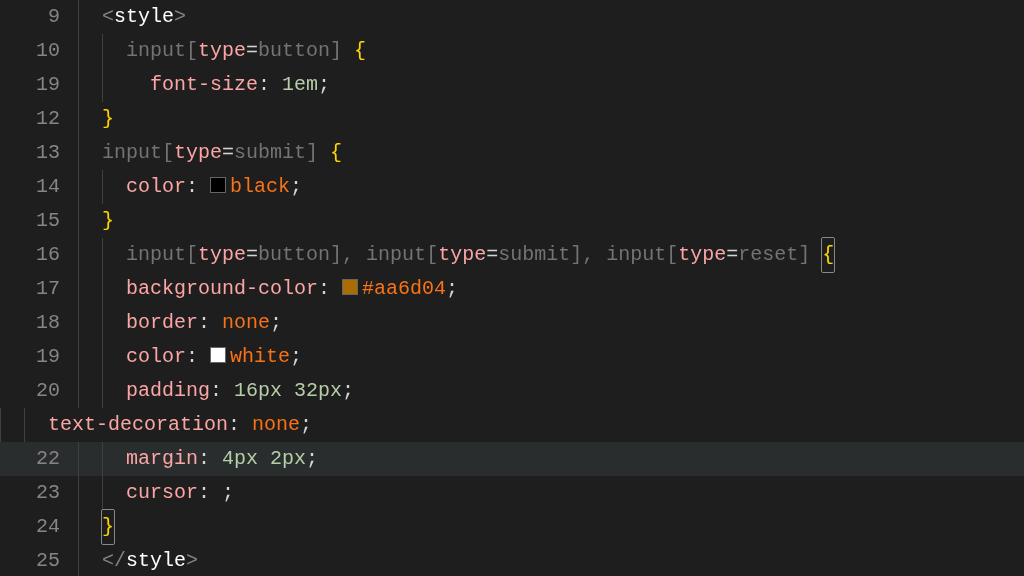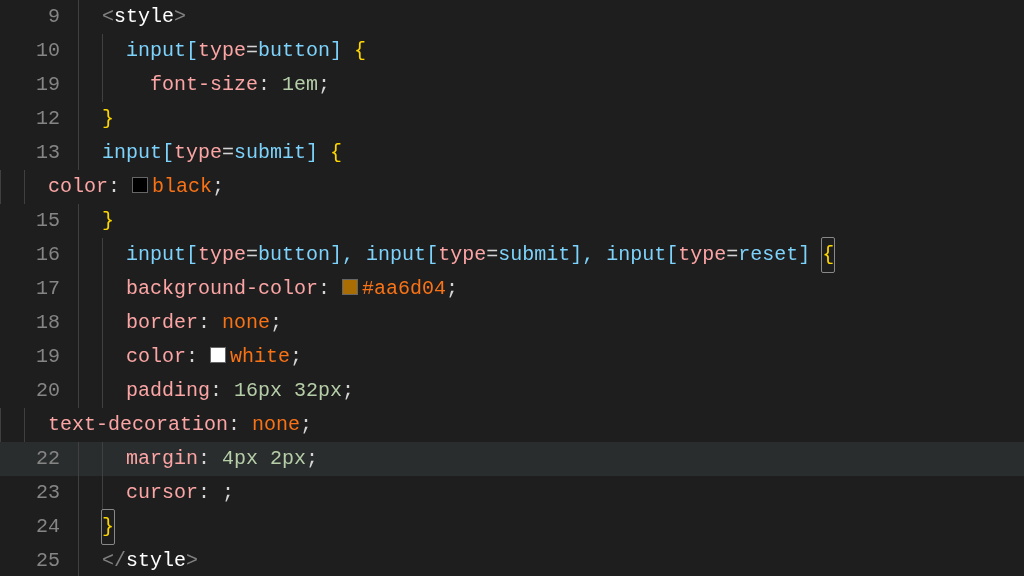--- a/index.html
+++ b/index.html
@@ -8,21 +8,21 @@
   .line.active{background:#2a2d2e}
   .gutter{width:60px;text-align:right;color:#858585;padding-right:18px;user-select:none;flex-shrink:0}
   .code{white-space:pre;position:relative;flex:1;display:flex;align-items:center}
   .indent-guide{position:absolute;top:0;bottom:0;width:1px;background:#404040}
   .ig1{left:0px}
   .ig2{left:24px}
   .tok{position:relative}
   .t-default{color:#d4d4d4}
   .t-tag{color:#808080}
   .t-tagname{color:#ffffff}
-  .t-selector{color:#7dd3fc}
+  .t-selector{color:#737373}
   .t-brace{color:#ffd700}
   .t-prop{color:#fca5a5}
   .t-colon{color:#d4d4d4}
   .t-num{color:#b5cea8}
   .t-val{color:#f97316}
   .t-punct{color:#d4d4d4}
   .swatch{display:inline-block;width:14px;height:14px;border:1px solid #666;vertical-align:middle;margin-right:4px;position:relative;top:-2px}
   .sw-black{background:#000}
   .sw-aa6d04{background:#aa6d04}
   .sw-white{background:#fff}
@@ -69,20 +69,21 @@
 
   <div class="line">
     <div class="gutter">13</div>
     <div class="code">
       <span class="indent-guide ig1"></span>
       <span class="pad1"></span><span class="tok t-selector">input</span><span class="tok t-selector">[</span><span class="tok t-prop">type</span><span class="tok t-default">=</span><span class="tok t-selector">submit</span><span class="tok t-selector">]</span><span class="tok"> </span><span class="tok t-brace">{</span>
     </div>
   </div>
 
   <div class="line">
+    <div class="gutter">14</div>
     <div class="code">
       <span class="indent-guide ig1"></span><span class="indent-guide ig2"></span>
       <span class="pad2"></span><span class="tok t-prop">color</span><span class="tok t-colon">: </span><span class="swatch sw-black"></span><span class="tok t-val">black</span><span class="tok t-punct">;</span>
     </div>
   </div>
 
   <div class="line">
     <div class="gutter">15</div>
     <div class="code">
       <span class="indent-guide ig1"></span>

